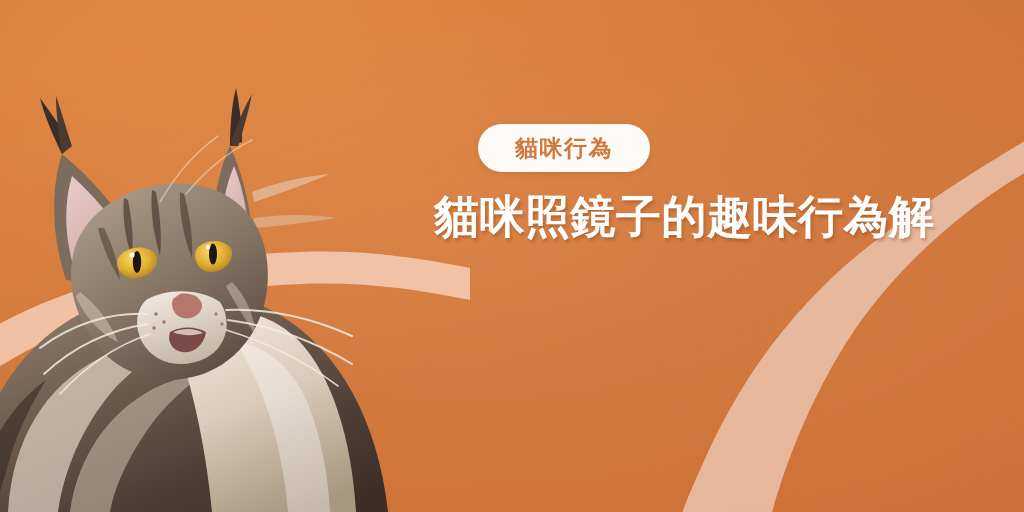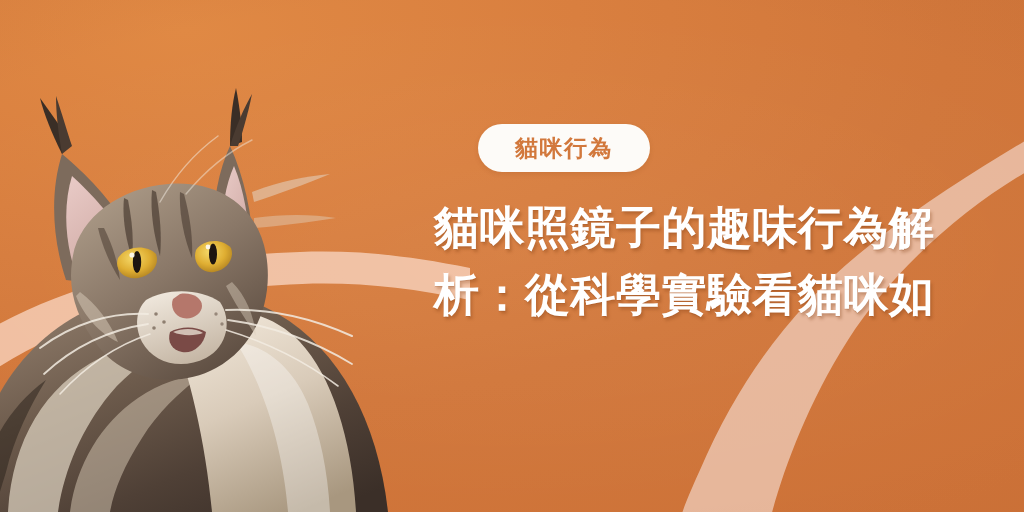--- a/index.html
+++ b/index.html
@@ -80,21 +80,21 @@
     font-size: 23px;
     font-weight: 700;
     letter-spacing: 1.5px;
     line-height: 1;
     white-space: nowrap;
   }
 
   .headline {
     position: absolute;
     left: 0;
-    top: 194px;
+    top: 183px;
     width: 588px;
     color: #ffffff;
     font-size: 45px;
     font-weight: 700;
     line-height: 67px;
     letter-spacing: 0.5px;
     text-shadow:
       2px 3px 3px rgba(125, 58, 18, 0.30),
       0 1px 0 rgba(125, 58, 18, 0.18);
     word-break: break-all;
@@ -271,18 +271,17 @@
   </div>
 
   <div class="content">
 
     <div class="badge">
       <span class="badge-label">貓咪行為</span>
     </div>
 
     <div class="headline">
       <span class="headline-line">貓咪照鏡子的趣味行為解</span>
-      <span class="headline-line">析：從科學實驗看貓咪如</span>
     </div>
 
   </div>
 
 </div>
 
 </body></html>

